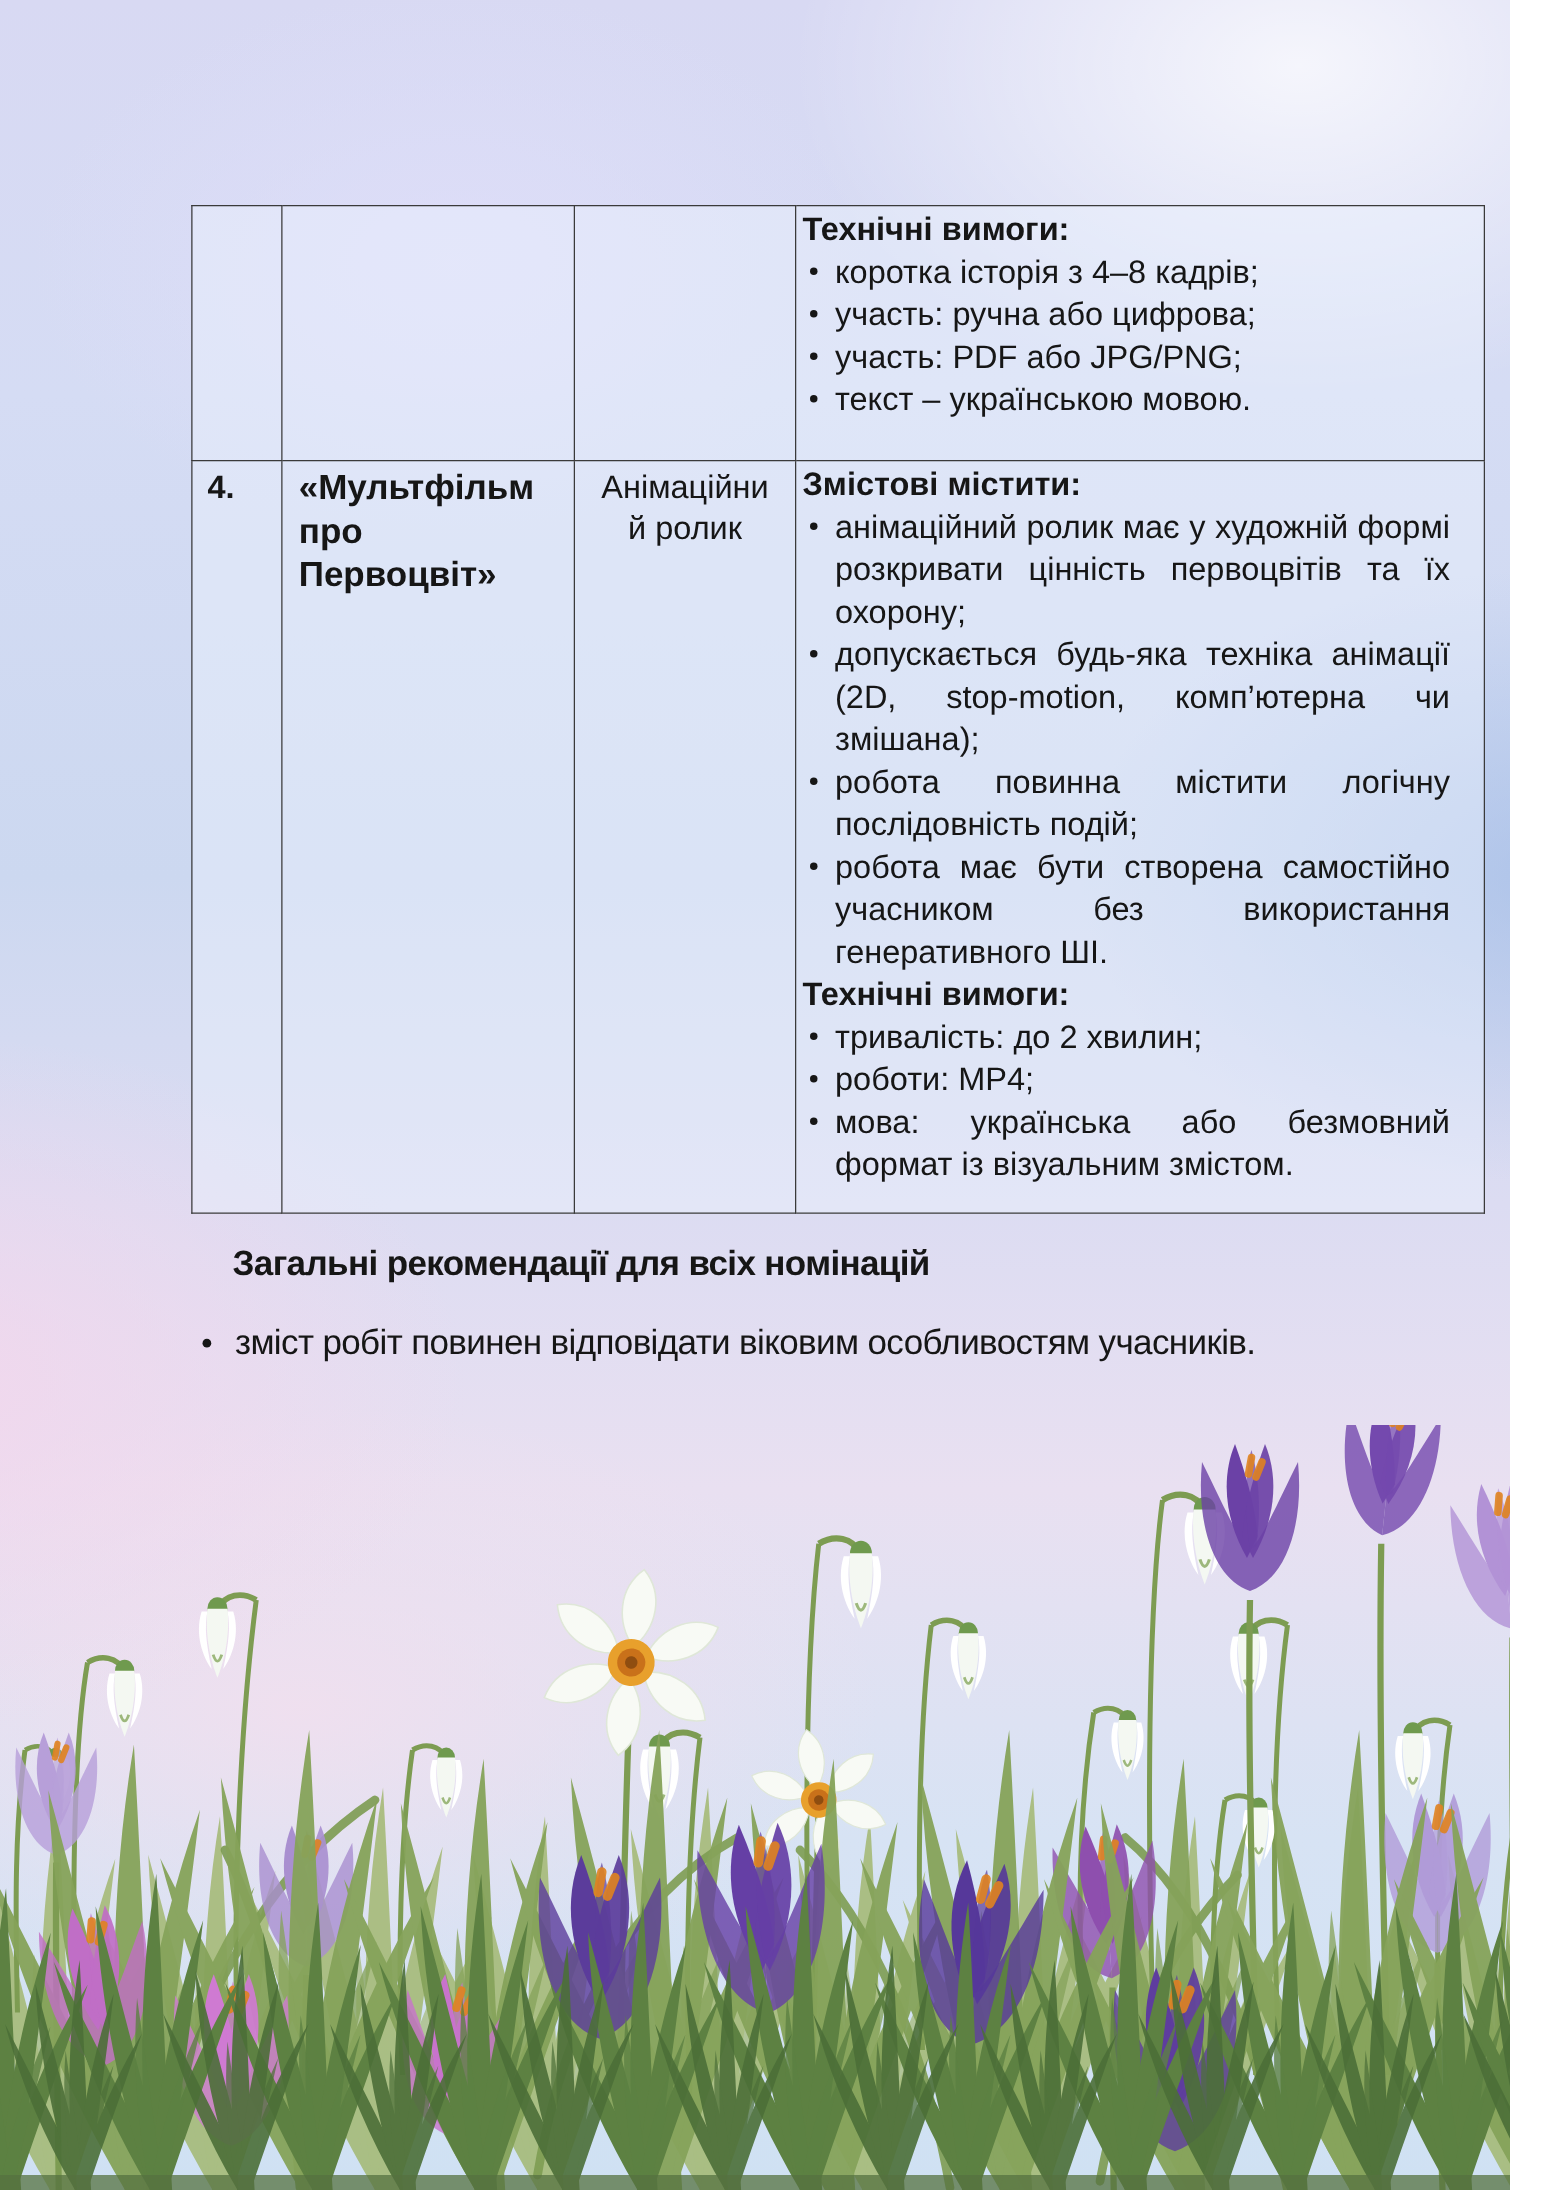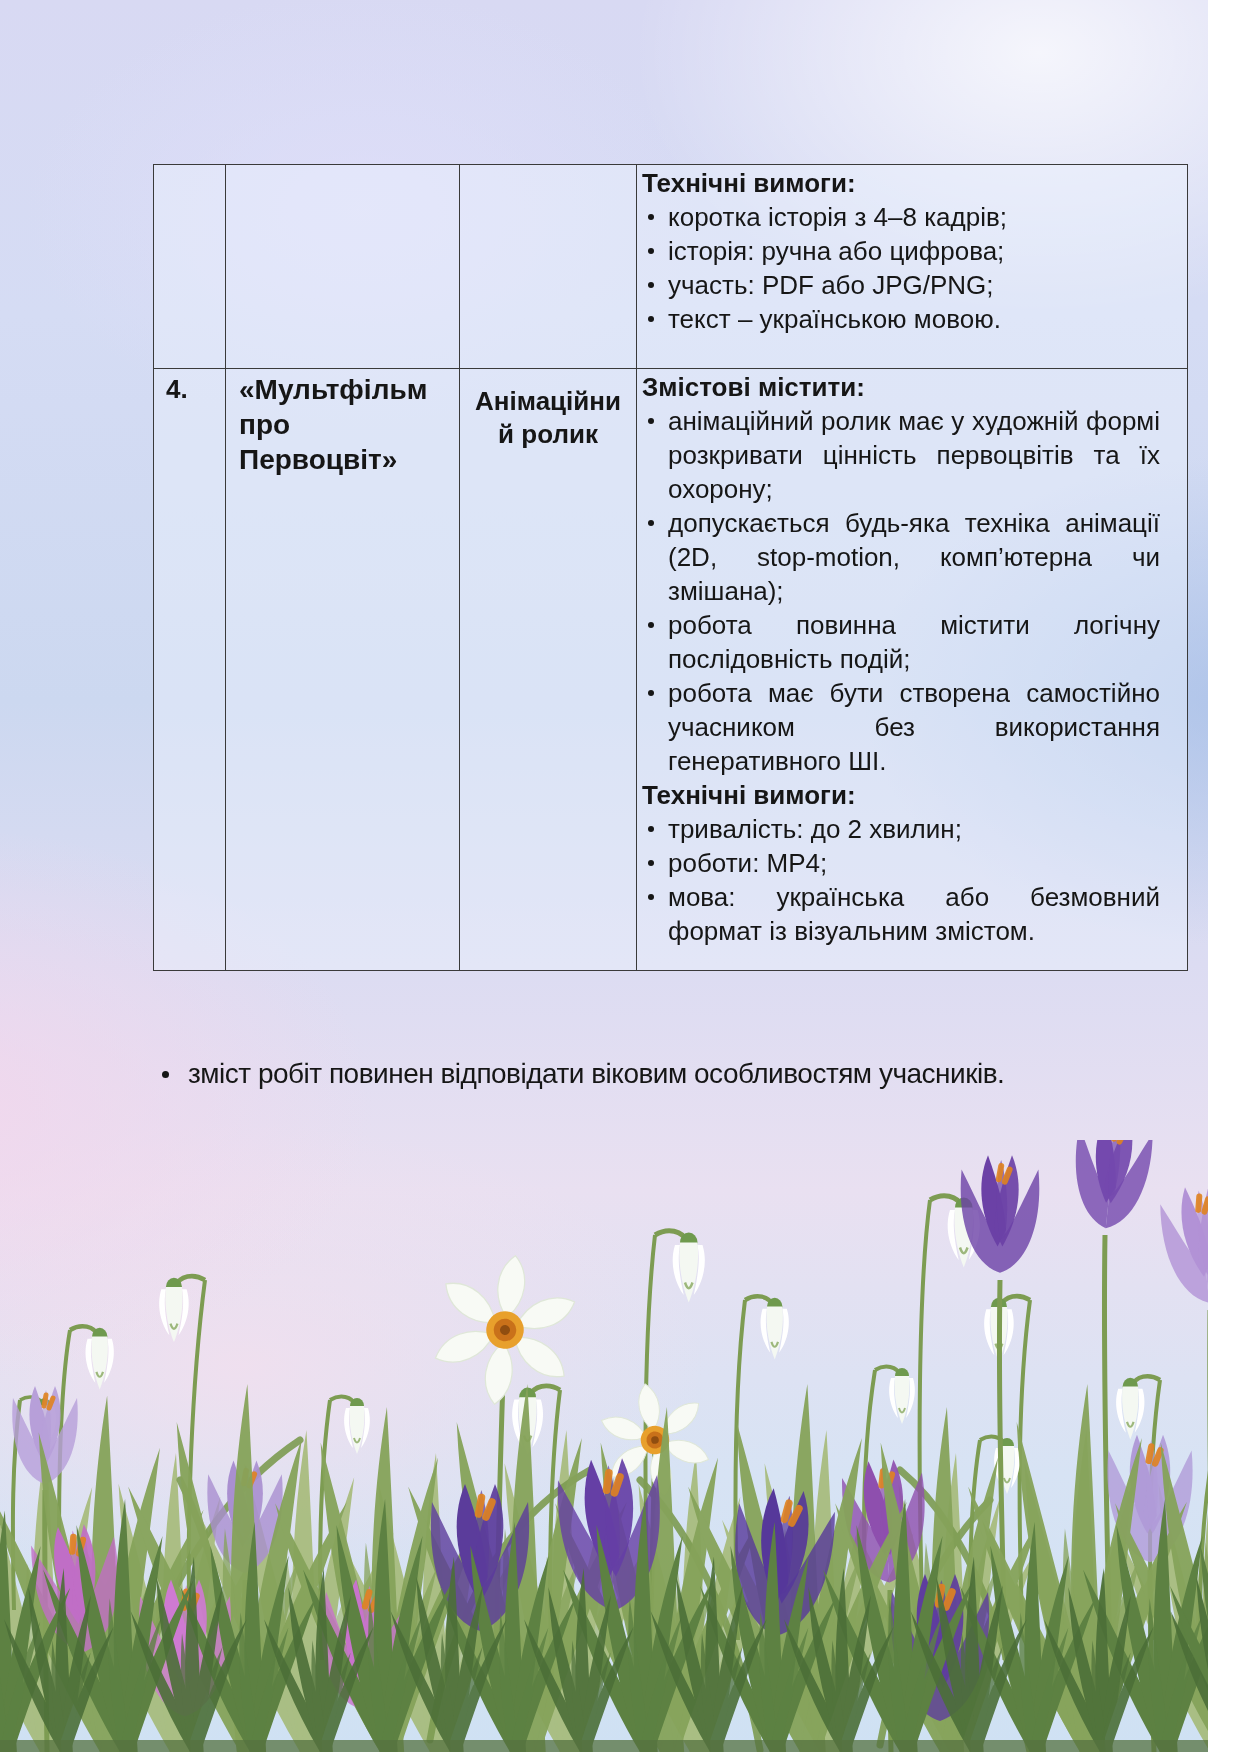--- a/index.html
+++ b/index.html
@@ -22,21 +22,21 @@
     table-layout:fixed; border-collapse:collapse;
     font-size:26px; line-height:34px;
   }
   .doc-table td {
     border:1.5px solid #3a3a3a; vertical-align:top;
     background:rgba(236,242,252,.45); padding:2px 6px;
   }
   td.c-num { padding:3px 4px 0 12px; font-weight:bold; }
   td.c-name { padding:3px 25px 0 13px; font-weight:bold; font-size:28px; line-height:35px; }
   td.c-type { padding:4px 4px 0 4px; text-align:center; line-height:33px; }
-  td.c-type .wrapbox { width:146px; margin:12px auto; word-break:break-all;font-weight:bold; }
+  td.c-type .wrapbox { width:146px; margin:0 auto; word-break:break-all; }
   td.c-req { padding:1px 27px 0 5px; }
   .sec-h { font-weight:bold; text-align:left; }
   ul.req { margin:0; padding:0; list-style:none; }
   ul.req li { position:relative; padding-left:26px; text-align:justify; }
   ul.req li::before {
     content:""; position:absolute; left:6px; top:14px;
     width:6px; height:6px; border-radius:50%; background:#161616;
   }
 
   
@@ -74,21 +74,21 @@
         <tr style="height:204px">
       <td class="c-num"></td>
       <td class="c-name"></td>
       <td class="c-type">
             <div class="wrapbox"></div>
           </td>
       <td class="c-req">
         <div class="sec-h">Технічні вимоги:</div>
         <ul class="req">
           <li>коротка історія з 4–8 кадрів;</li>
-          <li>історія: ручна або цифрова;</li>
+          <li>участь: ручна або цифрова;</li>
           <li>участь: PDF або JPG/PNG;</li>
           <li>текст – українською мовою.</li>
         </ul>
       </td>
     </tr>
     <tr style="height:602px">
       <td class="c-num">4.</td>
       <td class="c-name">«Мультфільм про Первоцвіт»</td>
       <td class="c-type">
             <div class="wrapbox">Анімаційний ролик</div>
@@ -105,20 +105,21 @@
         <ul class="req">
           <li>тривалість: до 2 хвилин;</li>
           <li>роботи: MP4;</li>
           <li>мова: українська або безмовний формат із візуальним змістом.</li>
         </ul>
       </td>
     </tr>
   </tbody>
     </table>
 
+  <div class="rec-heading">Загальні рекомендації для всіх номінацій</div>
   <ul class="rec-list">
     <li>зміст робіт повинен відповідати віковим особливостям учасників.</li>
   </ul>
 
   <svg class="garden" width="1240" height="612" viewBox="0 0 1240 612" aria-hidden="true">
     <defs>
       <path id="blade" d="M0,0 C-8,-70 -6,-140 4,-200 C8,-130 10,-65 14,0 Z"></path>
       <g id="clump">
         <use href="#blade" transform="rotate(-24) scale(0.9)"></use>
         <use href="#blade" transform="rotate(-12) scale(1.05)"></use>

